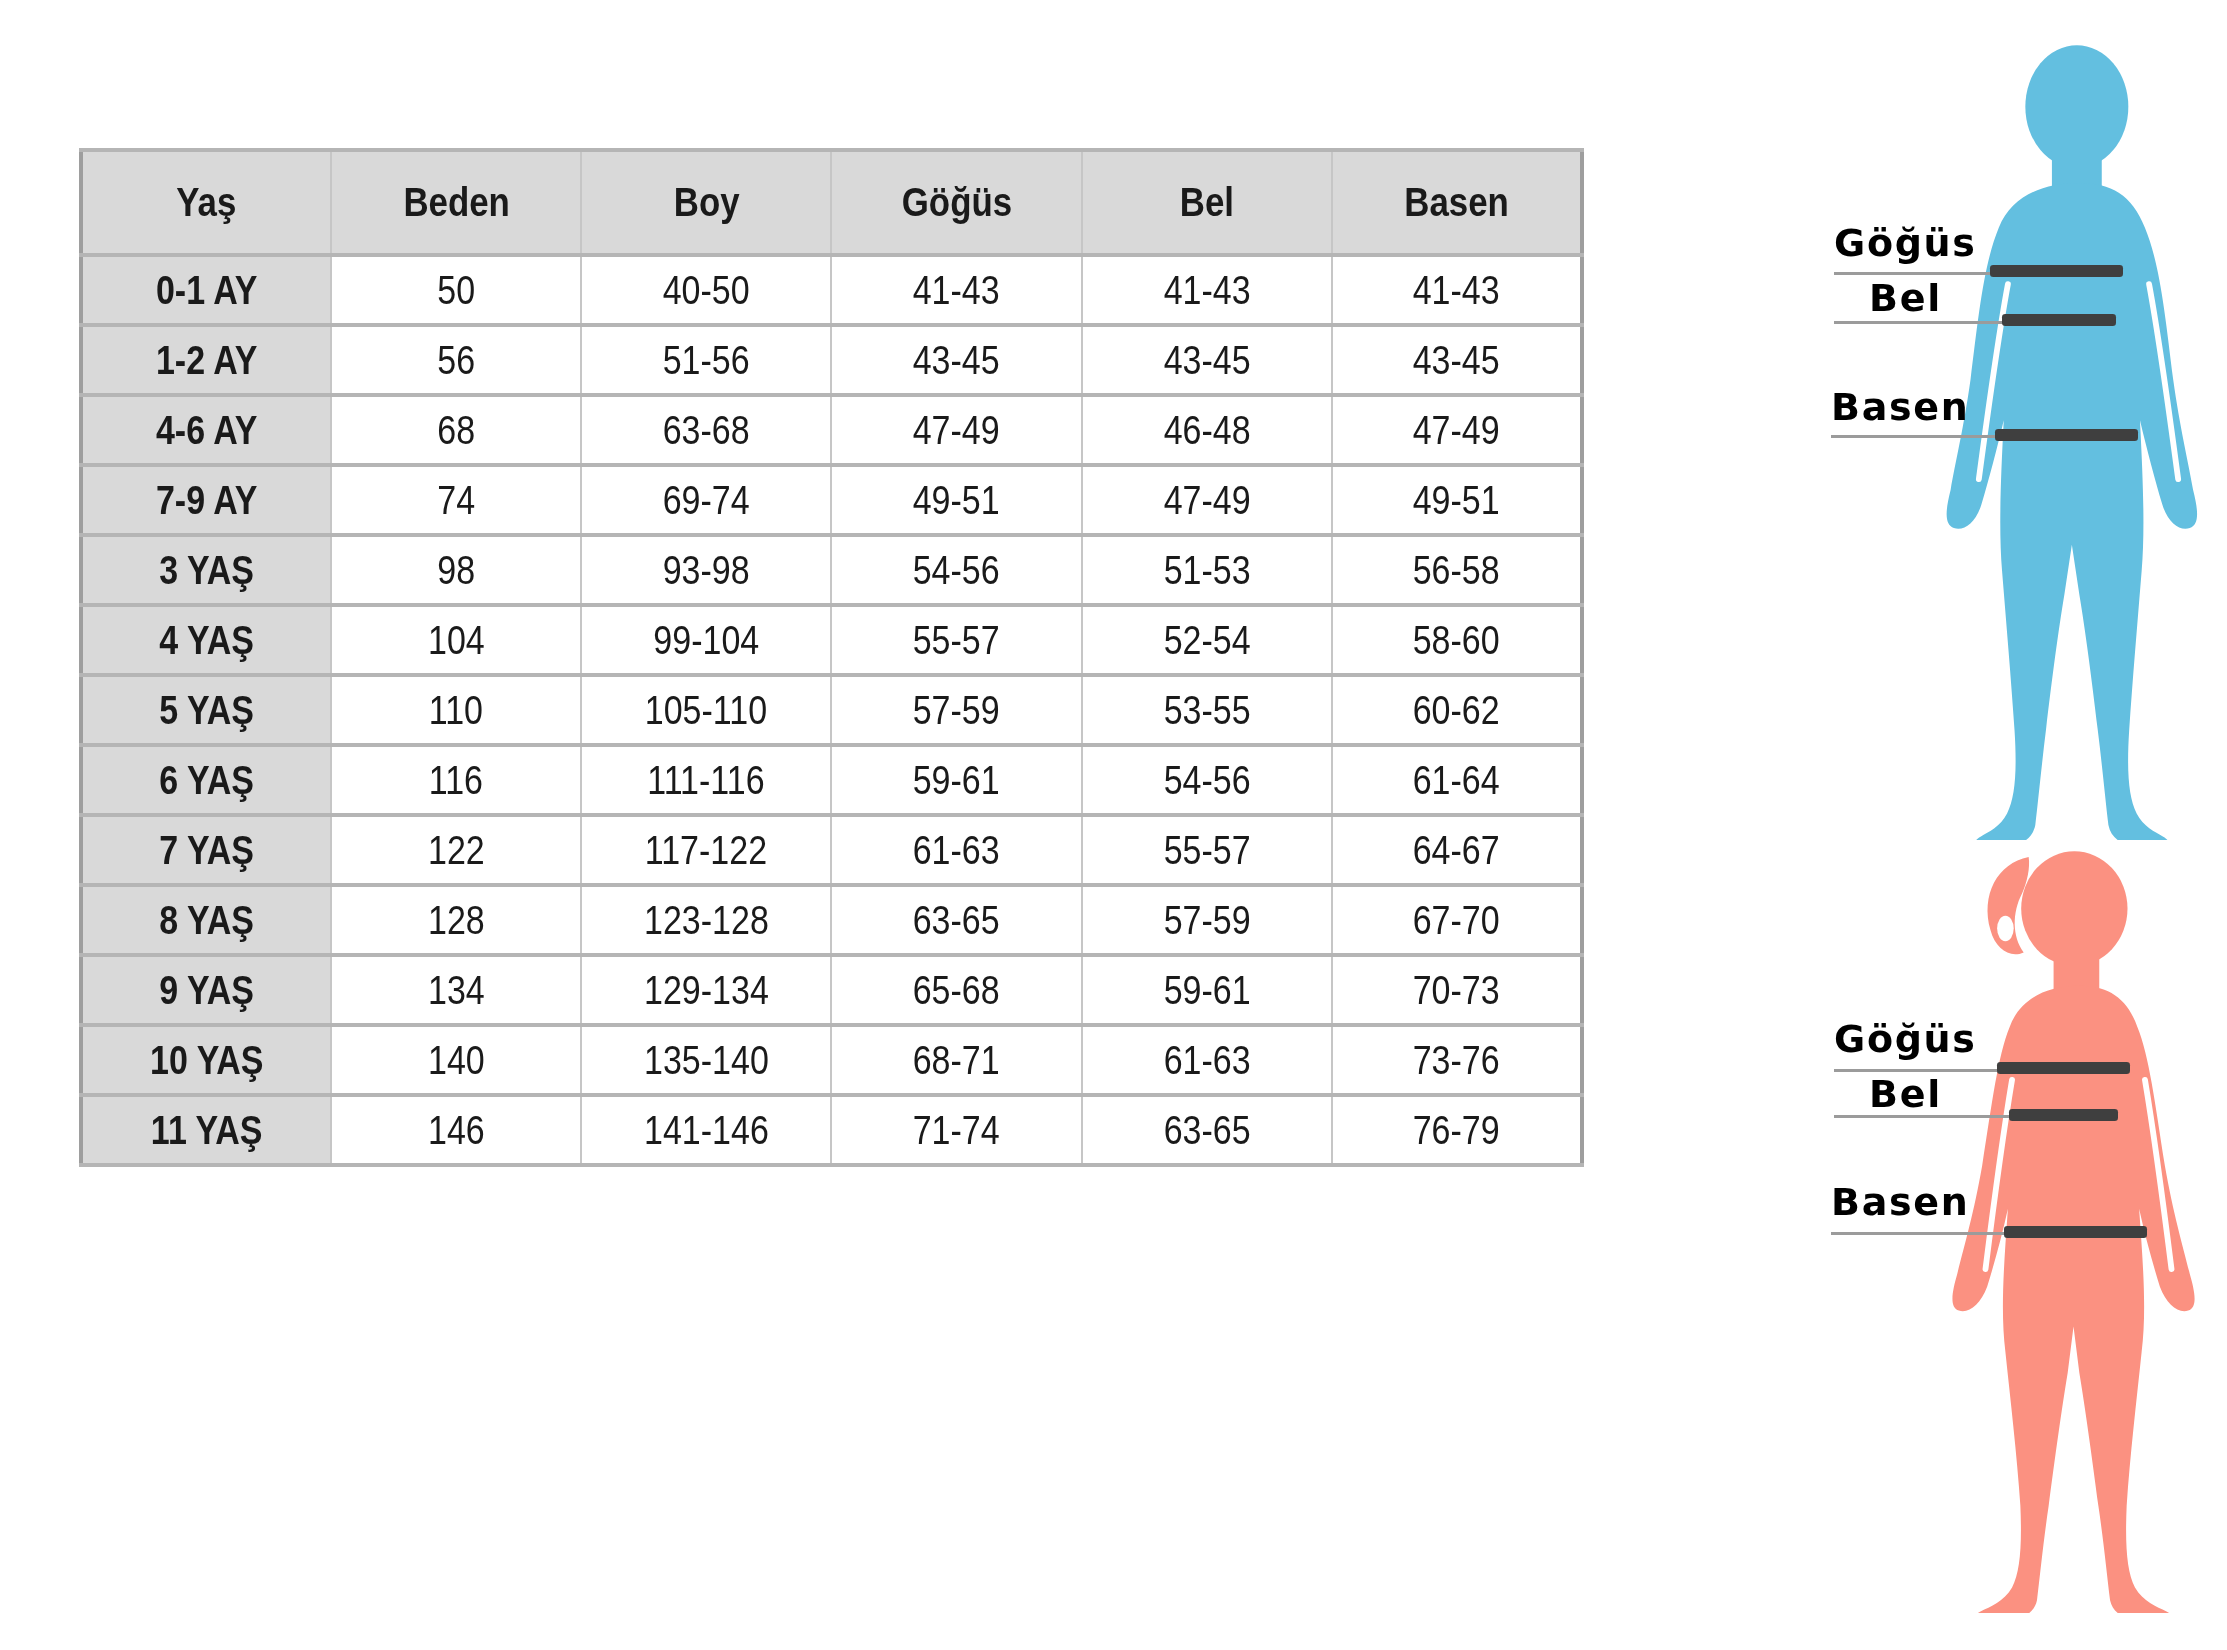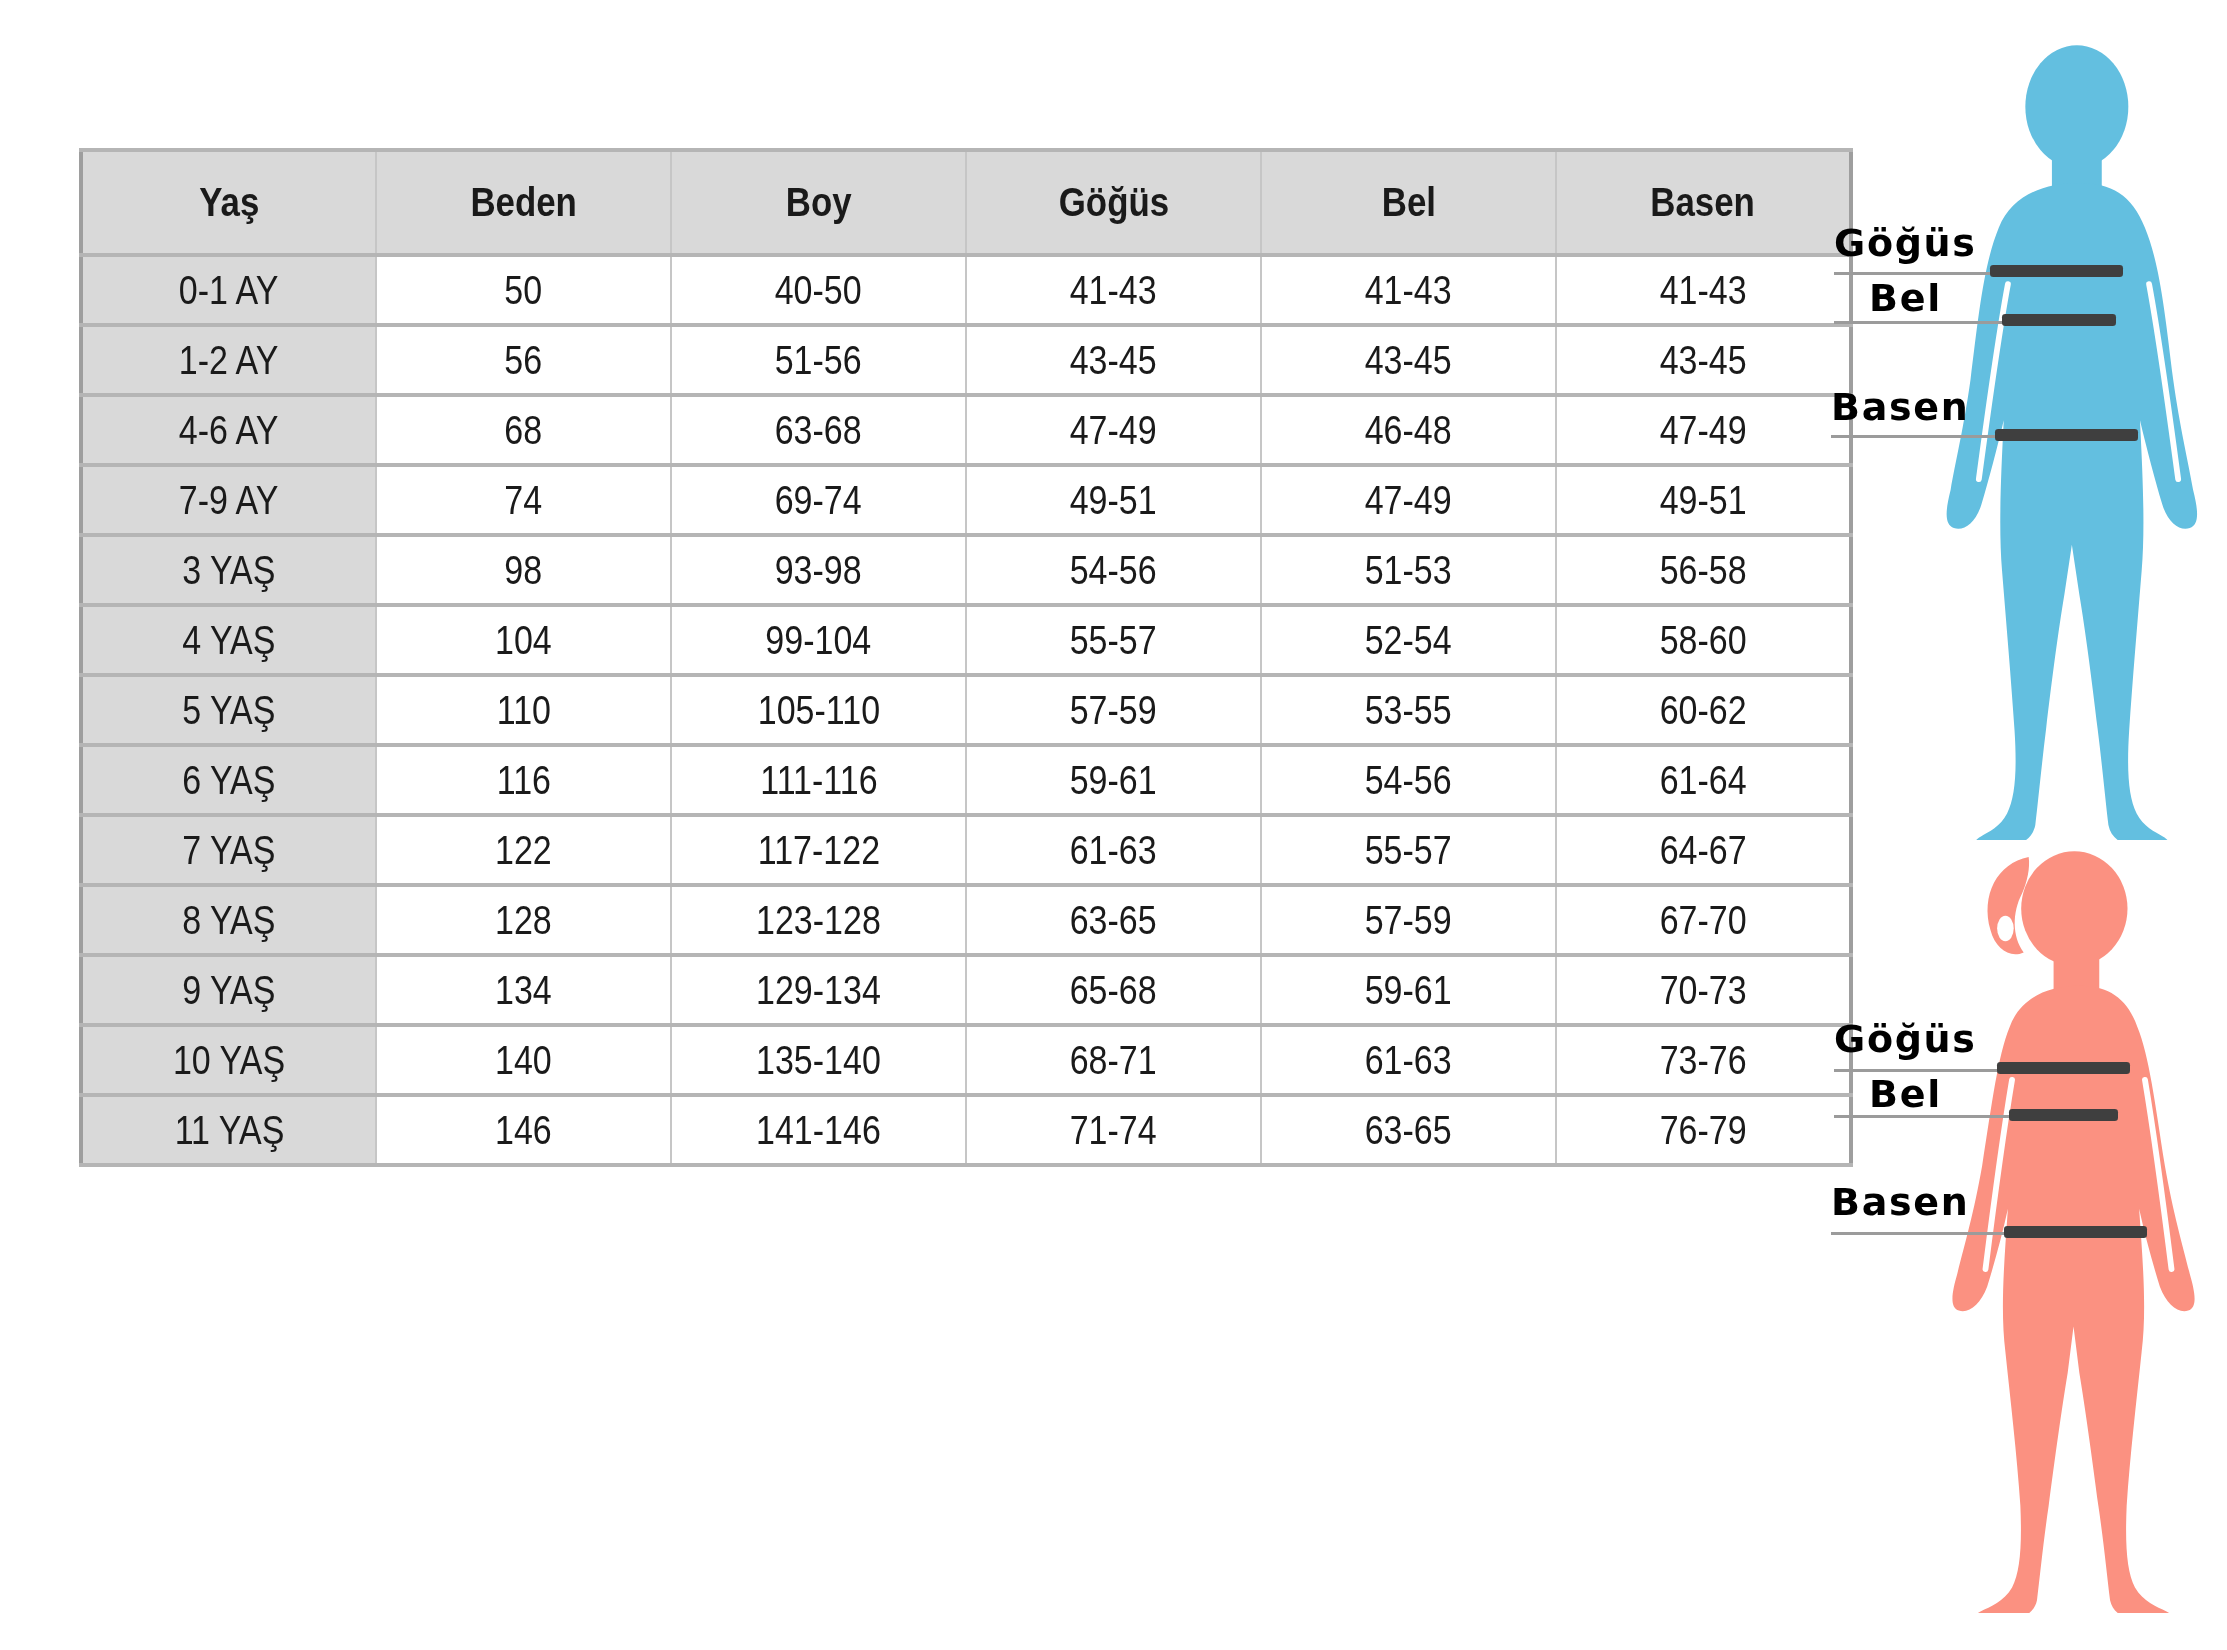--- a/index.html
+++ b/index.html
@@ -3,35 +3,35 @@
 <meta charset="utf-8">
 <style>
   html,body{margin:0;padding:0;background:#ffffff;}
   .stage{
     position:relative;width:2227px;height:1650px;background:#ffffff;
     font-family:"Liberation Sans",sans-serif;overflow:hidden;
   }
   
   .tablewrap{position:absolute;left:79px;top:148px;}
   table.size{
-    border-collapse:collapse;table-layout:fixed;width:1774px;
+    border-collapse:collapse;table-layout:fixed;width:1505px;
     border:4.1px solid #9e9e9e;
     padding-left:30px;
   }
   table.size th,table.size td{
     border-left:2.5px solid #c6c6c6;border-right:2.5px solid #c6c6c6;
     border-top:4.1px solid #b5b5b5;border-bottom:4.1px solid #b5b5b5;
     text-align:center;vertical-align:middle;color:#1a1a1a;
     font-size:40px;padding:0;
   }
   table.size thead th{
     background:#d9d9d9;height:101px;font-weight:bold;font-size:41px;
   }
   table.size tbody tr{height:70px;}
-  table.size tbody th{background:#d9d9d9;font-weight:normal;}
+  table.size tbody th{background:#d9d9d9;font-weight:bold;}
   table.size tbody td{background:#ffffff;}
   .cv{display:inline-block;transform:scaleX(0.85);transform-origin:center;white-space:nowrap;}
   
   .fig{position:absolute;z-index:1;}
   .fig svg{display:block;width:100%;height:100%;}
   .fig-male{left:1929px;top:26.5px;width:299px;height:813px;}
   .fig-female{left:1929px;top:833px;width:299px;height:780px;}
   
   .figlabel{
     position:absolute;z-index:3;font-family:"DejaVu Sans",sans-serif;

